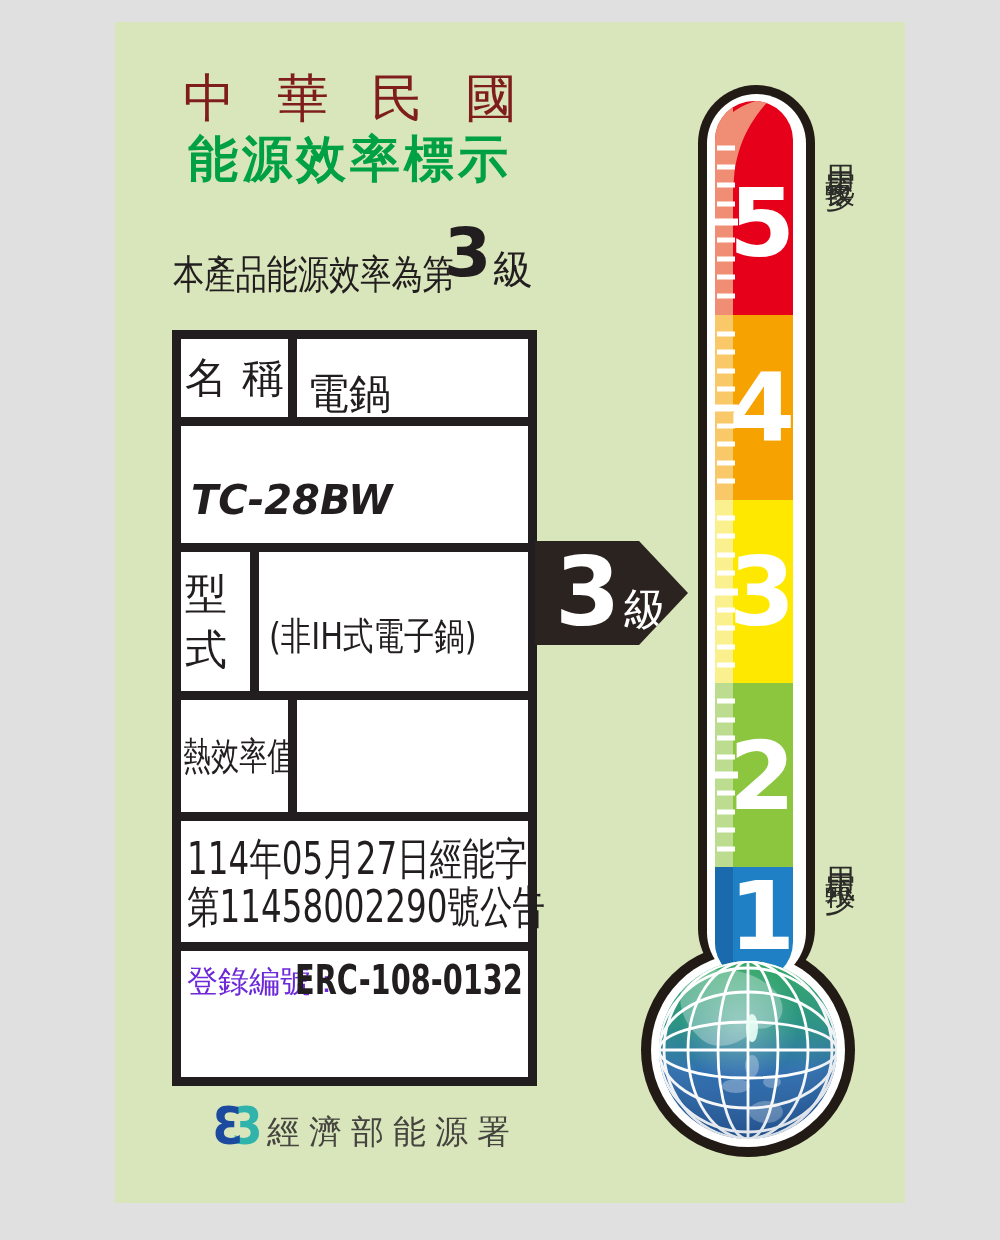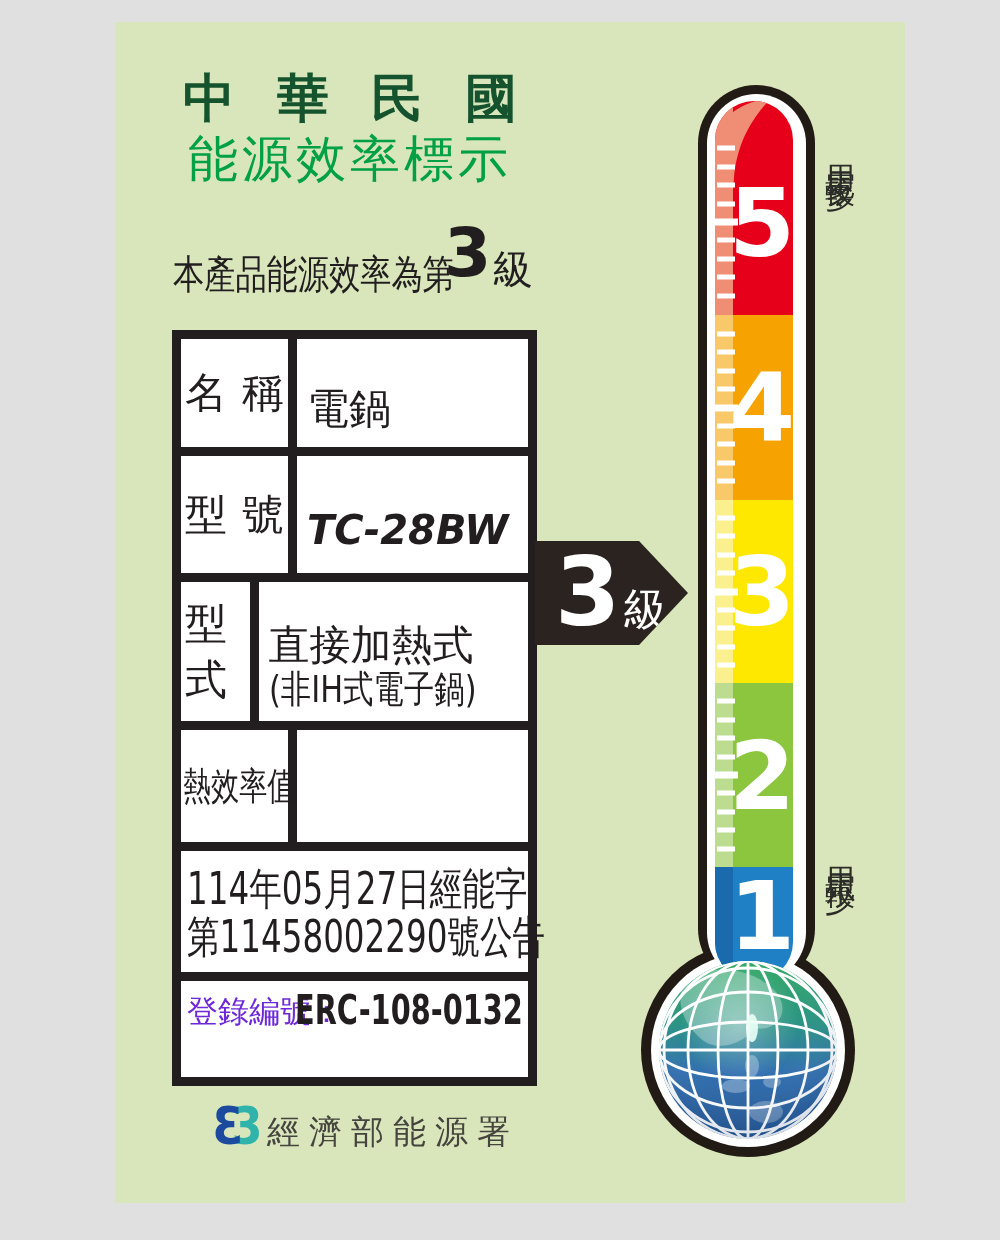--- a/index.html
+++ b/index.html
@@ -1,24 +1,24 @@
 <!DOCTYPE html>
 <html><head>
 <meta charset="utf-8">
 <style>
   html,body{margin:0;padding:0;}
   body{font-family:"DejaVu Sans","Liberation Sans",sans-serif;}
   .page{position:relative;width:1000px;height:1240px;background:#e0e0e0;overflow:hidden;}
   .label-bg{position:absolute;left:115px;top:22px;width:790px;height:1181px;background:#d9e6bb;}
   .abs{position:absolute;}
   
-  .title1{left:115px;top:64px;width:470px;text-align:center;color:#14532d;
-          font-size:52px;font-weight:bold;letter-spacing:42px;text-indent:42px;white-space:nowrap;}
+  .title1{left:115px;top:64px;width:470px;text-align:center;color:#7f1d1d;
+          font-size:52px;font-weight:normal;letter-spacing:42px;text-indent:42px;white-space:nowrap;}
   .title2{left:115px;top:126px;width:470px;text-align:center;color:#00a044;
-          font-size:50px;font-weight:normal;letter-spacing:4px;white-space:nowrap;}
+          font-size:50px;font-weight:bold;letter-spacing:4px;white-space:nowrap;}
   
   .rating-prefix{left:173px;top:247px;font-size:40px;color:#221e1f;white-space:nowrap;
                  transform:scaleX(0.78);transform-origin:0 0;}
   .rating-level{left:444px;top:219px;font-size:68px;font-weight:bold;color:#221e1f;line-height:1;}
   .rating-suffix{left:493px;top:249px;font-size:40px;color:#221e1f;line-height:1;}
   
   .spec-table{left:172px;top:330px;width:365px;height:756px;border:9px solid #221e1f;
               background:#ffffff;box-sizing:border-box;display:flex;flex-direction:column;}
   .trow{display:flex;box-sizing:border-box;border-bottom:9px solid #221e1f;}
   .trow:last-child{border-bottom:none;flex:1;}
@@ -67,42 +67,38 @@
   <div class="label-bg abs"></div>
 
   <div class="abs title1">中華民國</div>
   <div class="abs title2">能源效率標示</div>
 
   <div class="abs rating-prefix">本產品能源效率為第</div>
   <div class="abs rating-level">3</div>
   <div class="abs rating-suffix">級</div>
 
   <div class="abs spec-table">
-    <div class="trow" style="height:117px;">
+    <div class="trow" style="height:87px;">
       <div class="tcell-label">
         <span class="spread">名稱</span>
       </div>
       <div class="tcell-value">
         <span class="v-cjk">電鍋</span>
       </div>
     </div>
     <div class="trow" style="height:126px;">
-      <div class="tcell-label">
-        <span class="spread">型號</span>
-      </div>
       <div class="tcell-value">
         <span class="v-model">TC-28BW</span>
       </div>
     </div>
     <div class="trow" style="height:148px;">
       <div class="tcell-label">
         <span class="spread">型式</span>
       </div>
       <div class="tcell-value">
-        <span class="type-line1">直接加熱式</span>
         <span class="type-line2 cond">(非IH式電子鍋)</span>
       </div>
     </div>
     <div class="trow" style="height:121px;">
       <div class="tcell-label" style="padding:0 2px;">
         <span class="eff-label cond">熱效率值</span>
       </div>
     </div>
     <div class="trow row-announce" style="height:130px;">
       <span class="announce cond">114年05月27日經能字</span>

